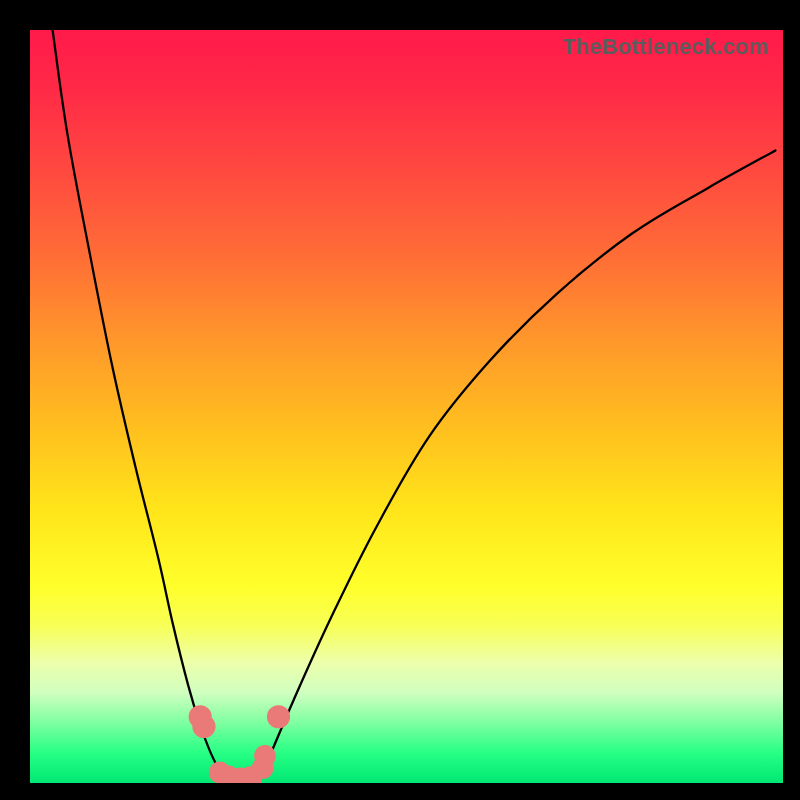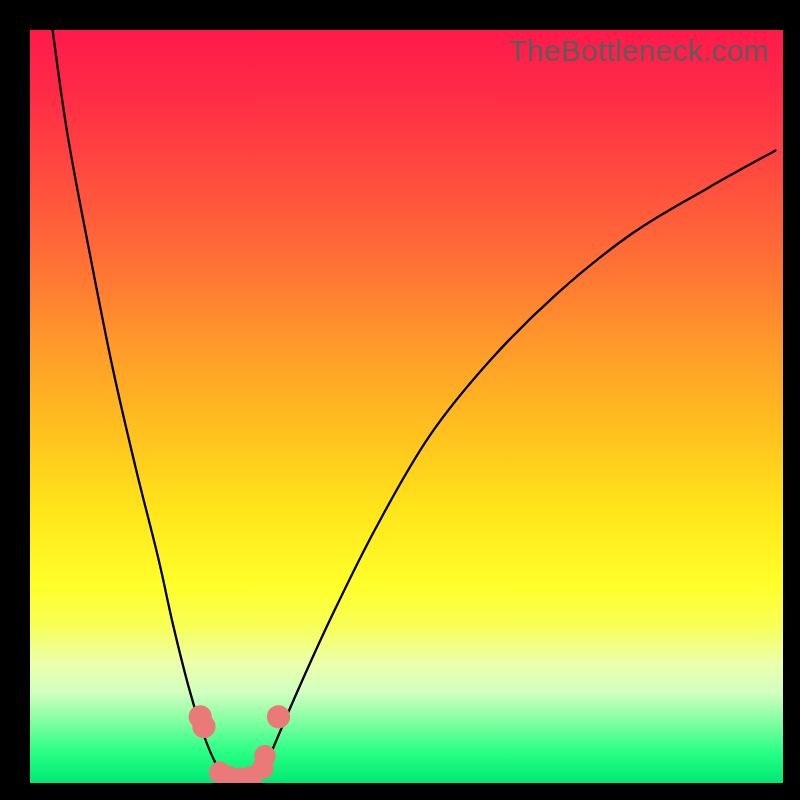--- a/index.html
+++ b/index.html
@@ -38,22 +38,22 @@
       #d0ffc0 88%,
       #7effa0 92%,
       #27ff84 96%,
       #00e874 100%
     );
   }
   .watermark {
     position: absolute;
     top: 4px;
     right: 14px;
-    font-size: 30px;
-    font-weight: 400;
+    font-size: 22px;
+    font-weight: 700;
     color: #5c5c5c;
     letter-spacing: 0.2px;
     user-select: none;
   }
   svg.curve {
     position: absolute;
     left: 0;
     top: 0;
     width: 753px;
     height: 753px;

